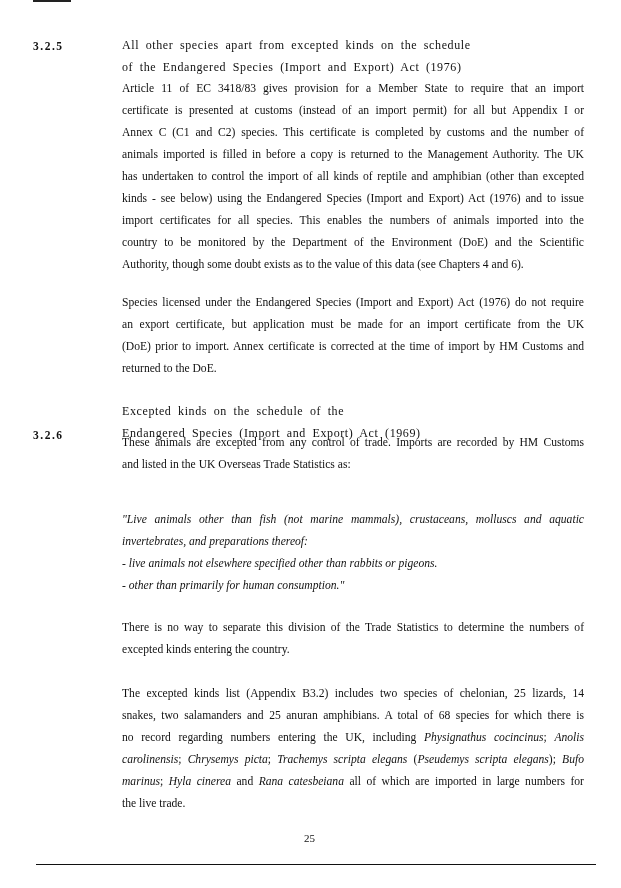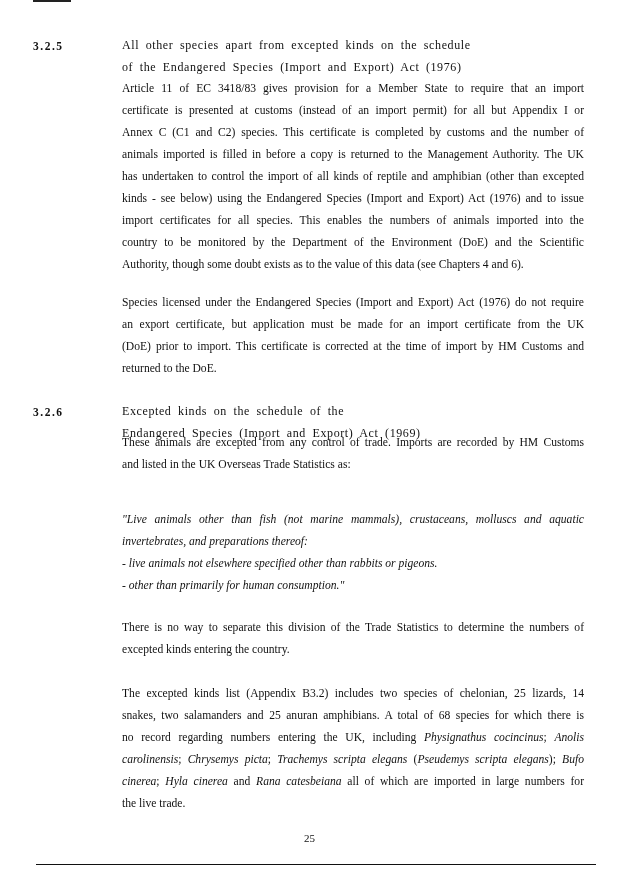--- a/index.html
+++ b/index.html
@@ -43,25 +43,25 @@
   <span class="line">animals imported is filled in before a copy is returned to the Management Authority. The UK</span>
   <span class="line">has undertaken to control the import of all kinds of reptile and amphibian (other than excepted</span>
   <span class="line">kinds - see below) using the Endangered Species (Import and Export) Act (1976) and to issue</span>
   <span class="line">import certificates for all species.  This enables the numbers of animals imported into the</span>
   <span class="line">country to be monitored by the Department of the Environment (DoE) and the Scientific</span>
   <span class="line last">Authority, though some doubt exists as to the value of this data (see Chapters 4 and 6).</span>
 </div>
 <div class="para" style="top:292px;">
   <span class="line">Species licensed under the Endangered Species (Import and Export) Act (1976) do not require</span>
   <span class="line">an export certificate, but application must be made for an import certificate from the UK</span>
-  <span class="line">(DoE) prior to import. This certificate is corrected at the time of import by HM Customs and</span>
+  <span class="line">(DoE) prior to import. Annex certificate is corrected at the time of import by HM Customs and</span>
   <span class="line last">returned to the DoE.</span>
 </div>
 
-<div class="section-num" style="top:406px;">3.2.6</div>
+<div class="section-num" style="top:429px;">3.2.6</div>
 <div class="heading" style="top:400px;">
   <div>Excepted kinds on the schedule of the</div>
   <div>Endangered Species (Import and Export) Act (1969)</div>
 </div>
 <div class="para" style="top:432px;">
   <span class="line">These animals are excepted from any control of trade. Imports are recorded by HM Customs</span>
   <span class="line last">and listed in the UK Overseas Trade Statistics as:</span>
 </div>
 <div class="para quote" style="top:509px;">
   <span class="line">"Live animals other than fish (not marine mammals), crustaceans, molluscs and aquatic</span>
@@ -71,18 +71,18 @@
 </div>
 <div class="para" style="top:617px;">
   <span class="line">There is no way to separate this division of the Trade Statistics to determine the numbers of</span>
   <span class="line last">excepted kinds entering the country.</span>
 </div>
 <div class="para" style="top:683px;">
   <span class="line">The excepted kinds list (Appendix B3.2) includes two species of chelonian, 25 lizards, 14</span>
   <span class="line">snakes, two salamanders and 25 anuran amphibians.  A total of 68 species for which there is</span>
   <span class="line"><span>no record regarding numbers entering the UK, including </span><i>Physignathus cocincinus</i><span>; </span><i>Anolis</i></span>
   <span class="line"><i>carolinensis</i><span>; </span><i>Chrysemys picta</i><span>; </span><i>Trachemys scripta elegans</i><span> (</span><i>Pseudemys scripta elegans</i><span>); </span><i>Bufo</i></span>
-  <span class="line"><i>cinerea</i><span>; </span><i>Hyla cinerea</i><span>  and </span><i>Rana catesbeiana</i><span>  all of which are imported in large numbers for</span></span>
+  <span class="line"><i>marinus</i><span>; </span><i>Hyla cinerea</i><span>  and </span><i>Rana catesbeiana</i><span>  all of which are imported in large numbers for</span></span>
   <span class="line last">the live trade.</span>
 </div>
 
 <div class="page-num">25</div>
 <div class="bottom-rule"></div>
 
 </body></html>

